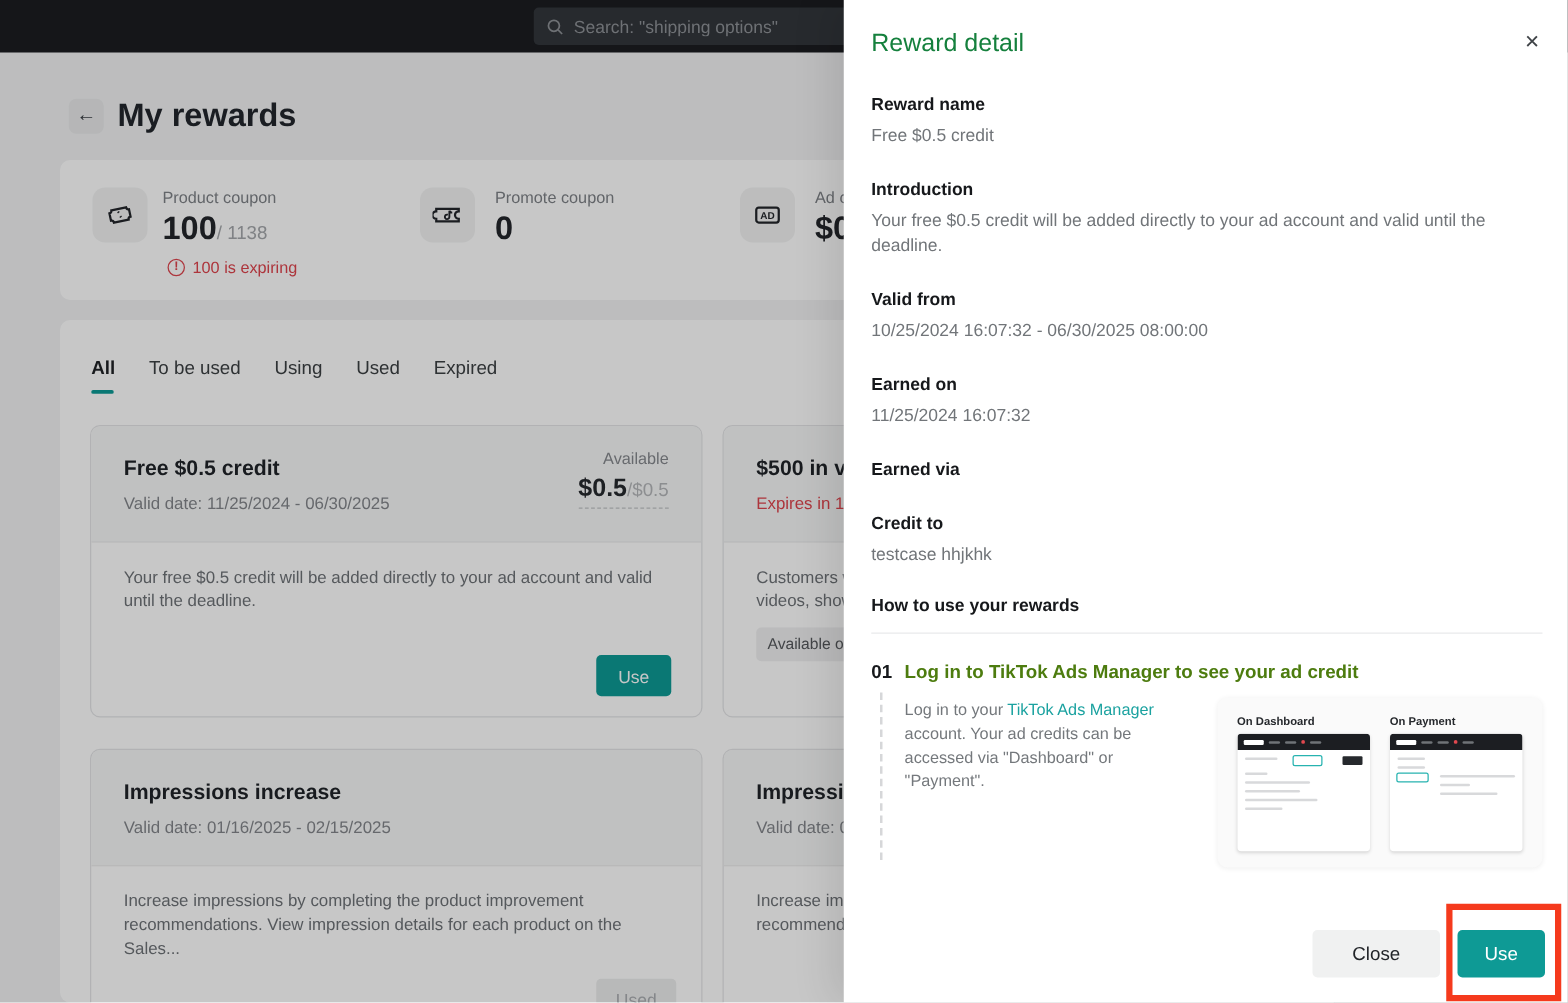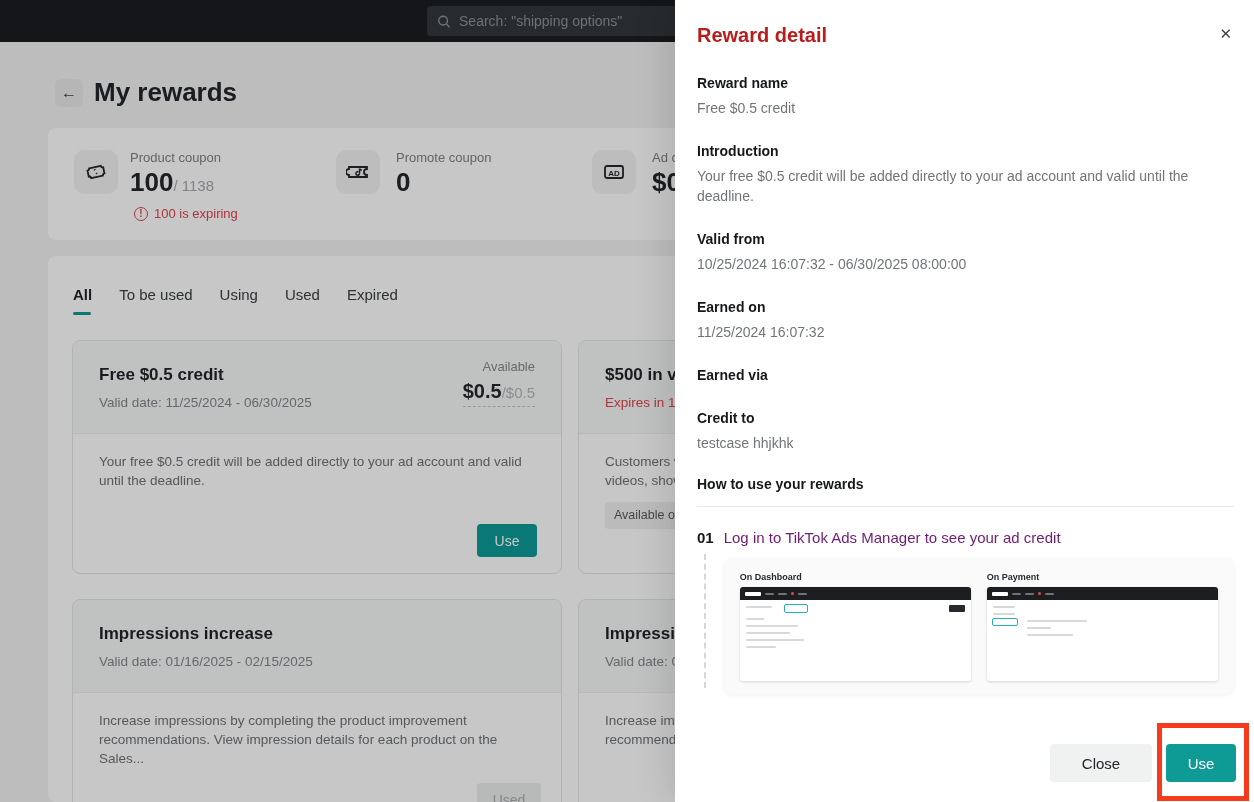--- a/index.html
+++ b/index.html
@@ -61,34 +61,34 @@
     border-radius:4px; background:#0e9a95; color:#ffffff; font-size:14px; cursor:pointer;
     font-family:"Liberation Sans",sans-serif; }
   .card-btn.used { background:#eceded; color:#aaadb1; width:64px; }
 
   .dim-overlay { position:absolute; inset:0; background:rgba(0,0,0,0.22); z-index:5; }
 
   
   .drawer { position:absolute; left:675px; top:0; width:579px; height:802px; background:#ffffff;
     z-index:10; box-shadow:-10px 0 30px rgba(0,0,0,0.10); padding:24px 20px 0 22px; }
   .drawer-head { display:flex; justify-content:space-between; align-items:flex-start; margin-bottom:26px; }
-  .drawer-title { font-size:20px; font-weight:700; color:#b91c1c; }
+  .drawer-title { font-size:20px; font-weight:400; color:#15803d; }
   .drawer-close { font-size:15px; color:#3f4347; cursor:pointer; line-height:16px; padding:2px; }
   .field { margin-bottom:23px; }
   .field-label { font-size:14px; font-weight:700; color:#16181b; margin-bottom:5px; line-height:20px; }
   .field-value { font-size:14px; color:#717579; line-height:20px; max-width:520px; }
   .howto-title { font-size:14px; font-weight:700; color:#16181b; margin-bottom:14px; }
   .divider { border-top:1px solid #e9eaeb; margin-bottom:22px; }
 
   .step { display:flex; gap:10px; }
   .step-left { display:flex; flex-direction:column; align-items:center; }
   .step-num { font-size:15px; font-weight:700; color:#17191c; }
   .step-dash { flex:1; width:0; border-left:2px dashed #d6d7d9; margin-top:8px; margin-bottom:6px; }
   .step-right { flex:1; }
-  .step-title { font-size:15px; font-weight:400; color:#701a75; margin-bottom:12px; }
+  .step-title { font-size:15px; font-weight:700; color:#4d7c0f; margin-bottom:12px; }
   .step-content { display:flex; gap:16px; }
   .step-text { width:234px; font-size:13px; line-height:19px; color:#74787c; }
   .step-link { color:#1ba2a0; cursor:pointer; }
 
   .thumb-panel { flex:1; background:#fafafa; border-radius:8px; padding:14px 16px;
     display:flex; gap:16px; height:136px; box-shadow:0 1px 4px rgba(0,0,0,0.06); }
   .thumb { flex:1; }
   .thumb-label { font-size:9px; font-weight:700; color:#26292d; margin-bottom:5px; }
   .mini { height:94px; background:#ffffff; border-radius:3px; box-shadow:0 1px 3px rgba(0,0,0,0.15); overflow:hidden; }
   .mini-bar { height:13px; background:#1c1e22; display:flex; align-items:center; gap:4px; padding:0 5px; }
@@ -271,20 +271,21 @@
     <div class="divider"></div>
 
     <div class="step">
       <div class="step-left">
         <div class="step-num">01</div>
         <div class="step-dash"></div>
       </div>
       <div class="step-right">
         <div class="step-title">Log in to TikTok Ads Manager to see your ad credit</div>
         <div class="step-content">
+          <div class="step-text"><span>Log in to your </span><span class="step-link">TikTok Ads Manager</span><span> account. Your ad credits can be accessed via "Dashboard" or "Payment".</span></div>
 
           <div class="thumb-panel">
             <div class="thumb">
               <div class="thumb-label">On Dashboard</div>
               <div class="mini">
                 <div class="mini-bar">
                     <span class="mb mb-logo"></span>
                     <span class="mb mb-gray"></span>
                     <span class="mb mb-gray"></span>
                     <span class="mb mb-red"></span>

